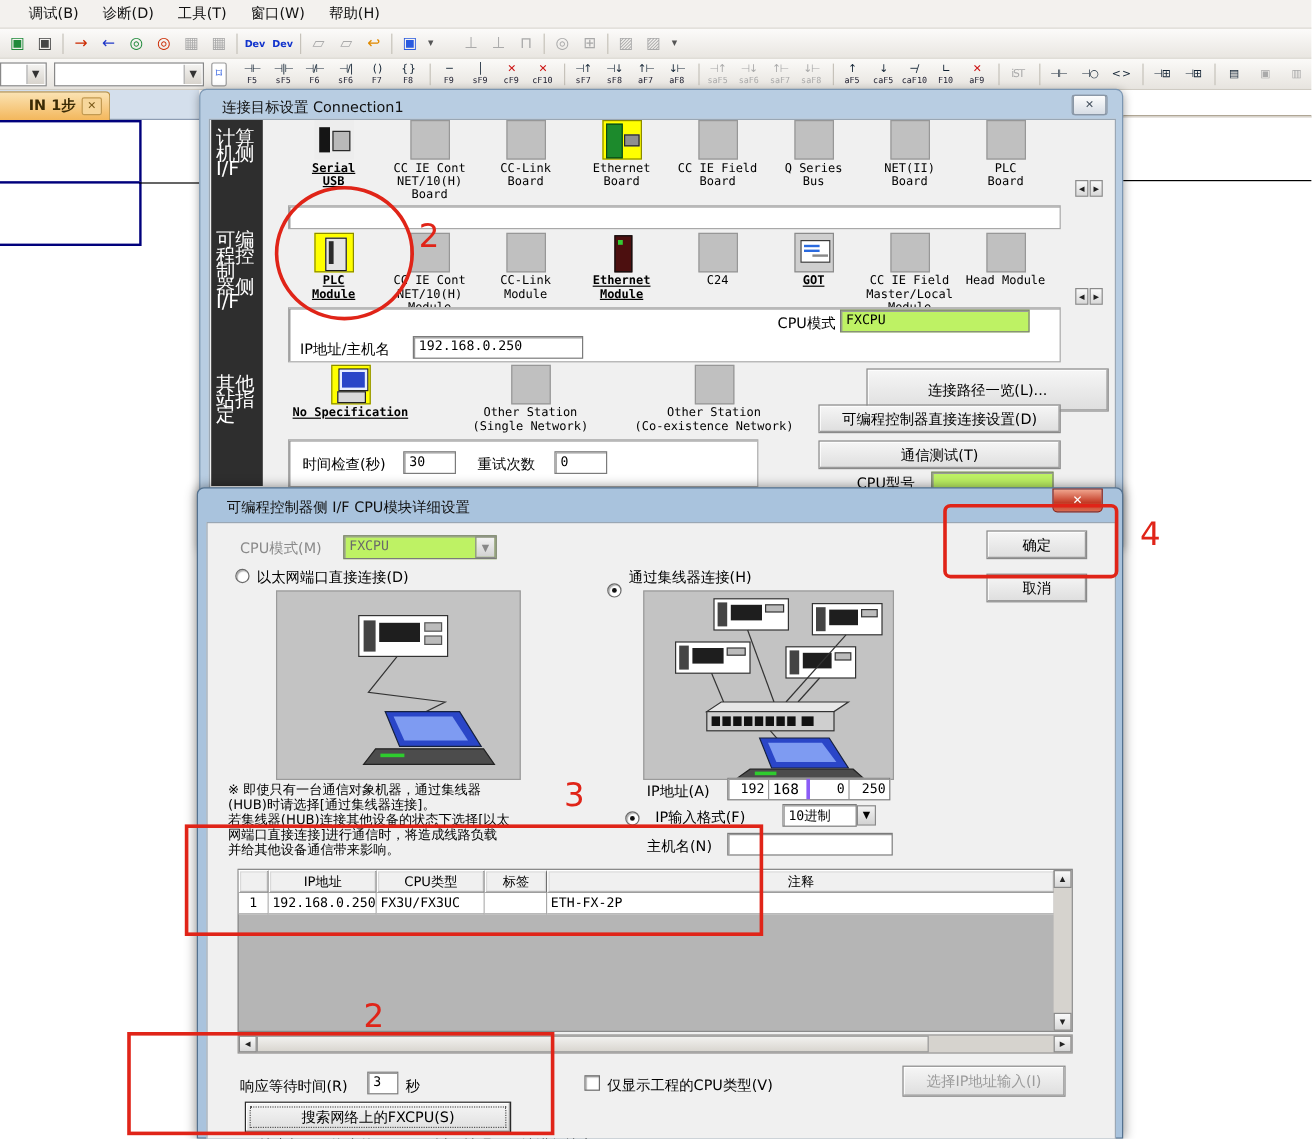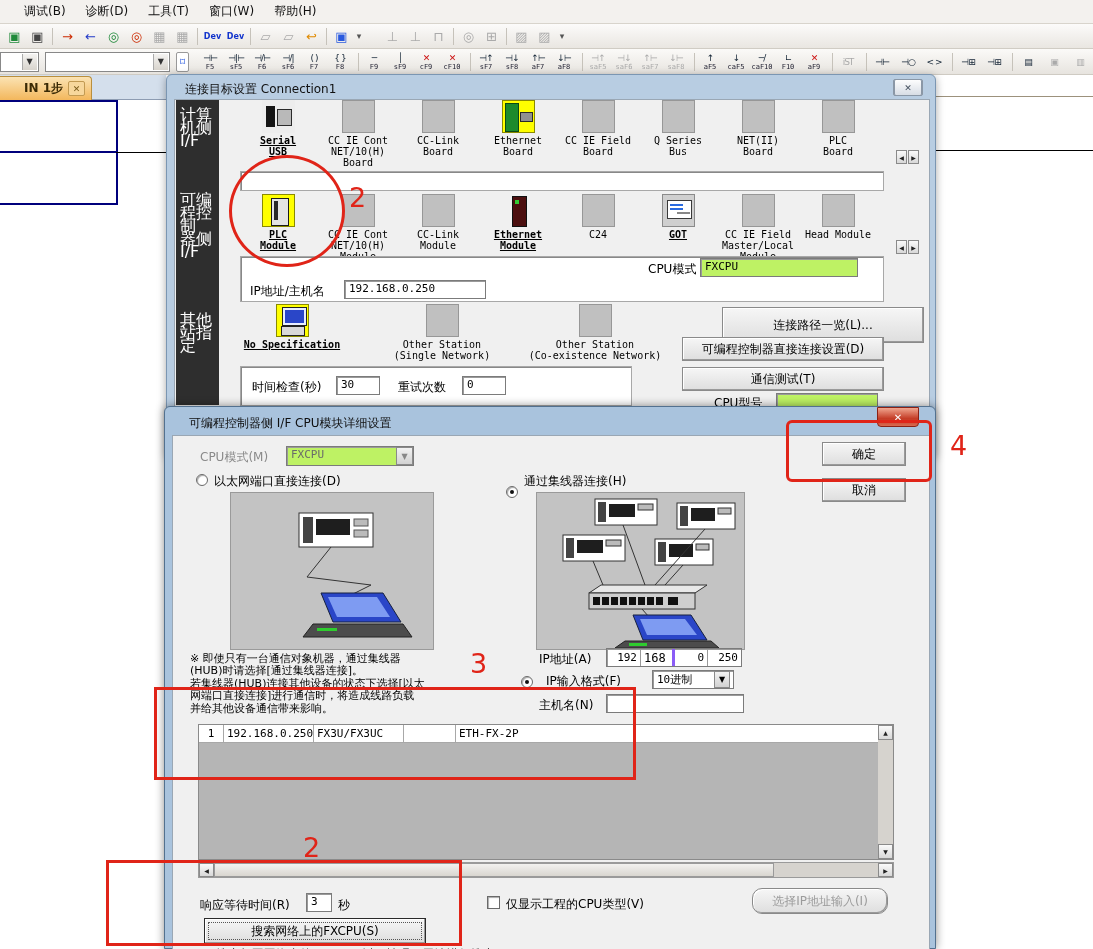--- a/index.html
+++ b/index.html
@@ -67,21 +67,21 @@
   .ic-nospec::before { content:""; position:absolute; left:6px; top:3px; width:19px; height:13px; background:#2a46c8; border:2px solid #e8eeff; box-shadow:0 0 0 1px #222; }
   .ic-nospec::after { content:""; position:absolute; left:4px; top:21px; width:22px; height:8px; background:#d8d8d8; border:1px solid #222; }
   .dlb { font-family:"DejaVu Sans Mono",monospace; font-size:10px; line-height:11px; text-align:center; margin-top:2px; color:#000; white-space:pre-line; }
   .dlb.u { text-decoration:underline;font-weight:bold; }
   .scrpair { display:flex; gap:1px; }
   .scrbtn { width:11px; height:14px; background:linear-gradient(#fafafa,#d8d8d8); border:1px solid #8a8a8a; font-size:6px; color:#222; display:flex; align-items:center; justify-content:center; }
   .wbox { background:#fff; border:1px solid #a8a8a8; box-shadow:inset 1px 1px 0 #888; }
   .sunken { background:#fff; border:1px solid #7b7b7b; box-shadow:inset 1px 1px 0 #9a9a9a; font-family:"DejaVu Sans Mono",monospace; font-size:11px; padding:1px 4px; color:#000; }
   .sunken.gray { background:#bef264; }
   .btn { background:linear-gradient(#f6f6f6,#dedede); border:1px solid #8a8a8a; box-shadow:inset -1px -1px 0 #9a9a9a, inset 1px 1px 0 #fff; font-size:12px; color:#000; display:flex; align-items:center; justify-content:center; }
-  .btn.disab { color:#9b9b9b;border-radius:10px; }
+  .btn.disab { color:#9b9b9b; }
   .radio { width:12px; height:12px; border-radius:50%; background:#fff; border:1px solid #6a6a6a; box-shadow:inset 1px 1px 1px #aaa; position:relative; }
   .radio.on::after { content:""; position:absolute; left:3px; top:3px; width:4px; height:4px; border-radius:50%; background:#111; }
   .cbx { width:13px; height:13px; background:#fff; border:1px solid #6a6a6a; box-shadow:inset 1px 1px 1px #aaa; }
   .panel { background:#c3c3c3; border:1px solid #9a9a9a; }
   .lbl12 { font-size:12px; color:#000; }
   .lbl12.dim { color:#8a8a8a; }
 
   
   .thead { display:flex; }
   .th { background:#f0f0f0; border:1px solid; border-color:#fff #6f6f6f #6f6f6f #fff; box-shadow:inset 0 0 0 1px #d9d9d9; font-size:11px; display:flex; align-items:center; justify-content:center; height:19px; }
@@ -625,27 +625,34 @@
 
 <div class="abs radio on" style="left:521px;top:652px"></div>
 <div class="abs lbl12" style="left:539px;top:651px">IP地址(A)</div>
 <div class="abs" style="left:606px;top:648px;width:136px;height:19px;display:flex;background:#fff;border:1px solid #7b7b7b;box-shadow:inset 1px 1px 0 #9a9a9a">
   <div class="mono" style="width:34px;border-right:1px solid #999;text-align:right;padding:2px 3px;font-size:11px">192</div>
   <div class="mono" style="width:34px;border-right:3px solid #8b5cf6;text-align:left;padding:2px 3px;font-size:12px">168</div>
   <div class="mono" style="width:33px;border-right:1px solid #999;text-align:right;padding:2px 3px;font-size:11px">0</div>
   <div class="mono" style="width:33px;text-align:right;padding:2px 3px;font-size:11px">250</div>
 </div>
 <div class="abs lbl12" style="left:546px;top:673px">IP输入格式(F)</div>
-<div class="abs sunken" style="left:652px;top:670px;width:82px;height:19px">10进制</div>
+<div class="abs sunken" style="left:652px;top:670px;width:62px;height:19px">10进制</div>
 <div class="abs" style="left:714px;top:671px;width:16px;height:17px;background:linear-gradient(#f2f2f2,#d2d2d2);border:1px solid #8a8a8a;font-size:8px;display:flex;align-items:center;justify-content:center">▼</div>
 <div class="abs radio" style="left:521px;top:698px"></div>
 <div class="abs lbl12" style="left:539px;top:697px">主机名(N)</div>
 <div class="abs sunken" style="left:606px;top:694px;width:138px;height:19px"></div>
 
 <div class="abs" style="left:198px;top:724px;width:696px;height:136px;background:#b5b5b5;border:1px solid #8a8a8a">
+  <div class="thead">
+    <div class="th" style="width:25px"></div>
+    <div class="th" style="width:90px">IP地址</div>
+    <div class="th" style="width:90px">CPU类型</div>
+    <div class="th" style="width:52px">标签</div>
+    <div class="th" style="width:423px">注释</div>
+  </div>
   <div style="display:flex">
     <div class="td" style="width:25px;justify-content:center">1</div>
     <div class="td" style="width:90px">192.168.0.250</div>
     <div class="td" style="width:90px">FX3U/FX3UC</div>
     <div class="td" style="width:52px"></div>
     <div class="td" style="width:423px">ETH-FX-2P</div>
   </div>
   <div class="abs vsb" style="right:0;top:0;width:15px;height:134px">
     <div class="sb-btn" style="width:15px;height:15px">▲</div>
     <div class="abs sb-btn" style="bottom:0;width:15px;height:15px">▼</div>

